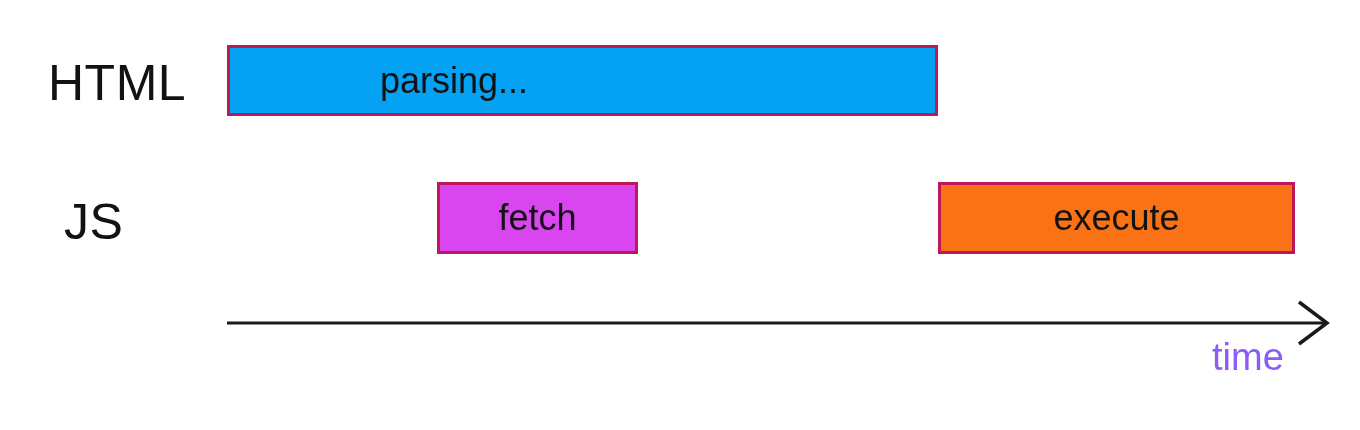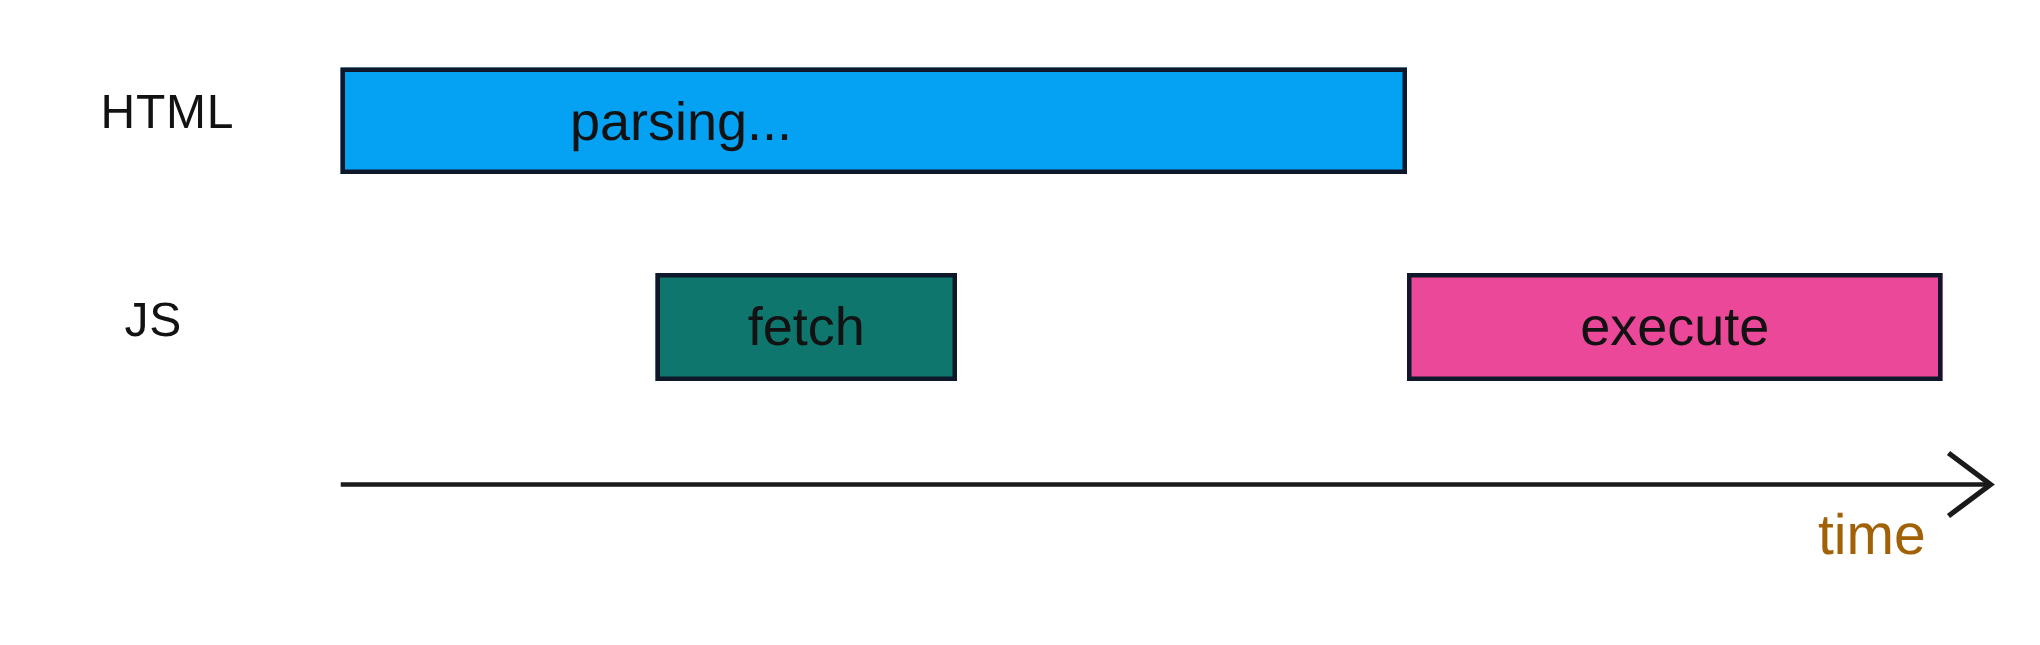--- a/index.html
+++ b/index.html
@@ -11,33 +11,32 @@
   .canvas {
     position: relative;
     width: 1360px;
     height: 430px;
     background: #ffffff;
     overflow: hidden;
     color: #121212;
   }
   .row-label {
     position: absolute;
-    font-size: 32px;
+    font-size: 50px;
     line-height: 1;
     color: #121212;
     letter-spacing: 0.5px;
-    margin-left: 19px;
   }
   .row-label.html { left: 48px; top: 58px; }
   .row-label.js   { left: 64px; top: 197px; }
 
   .bar {
     position: absolute;
     box-sizing: border-box;
-    border: 3px solid #0f172a;
+    border: 3px solid #be185d;
     display: flex;
     align-items: center;
     justify-content: center;
     font-size: 36px;
     color: #121212;
   }
   .bar.parse   { left: 227px; top: 45px;  width: 711px; height: 71px; }
   .bar.fetch   { left: 437px; top: 182px; width: 201px; height: 72px; }
   .bar.execute { left: 938px; top: 182px; width: 357px; height: 72px; }
 
@@ -54,41 +53,41 @@
     position: absolute;
     left: 227px;
     top: 298px;
   }
   .axis-label {
     position: absolute;
     left: 1212px;
     top: 338px;
     font-size: 38px;
     line-height: 1;
-    color: #a16207;
+    color: #8b5cf6;
   }
 </style>
 </head>
 <body>
 
 <div class="canvas">
 
   <div class="row-label html">HTML</div>
 
   <div class="bar parse" style="background-color: rgb(5, 162, 243);">
     <span class="floating parsing">parsing...</span>
   </div>
 
   <div class="row-label js">JS</div>
 
-  <div class="bar fetch" style="background-color: #0f766e;">
+  <div class="bar fetch" style="background-color: #d946ef;">
     <span>fetch</span>
   </div>
 
-  <div class="bar execute" style="background-color: #ec4899;">
+  <div class="bar execute" style="background-color: #f97316;">
     <span>execute</span>
   </div>
 
   <svg class="time-axis" width="1110" height="52" viewBox="0 0 1110 52">
     <line x1="0" y1="25" x2="1098" y2="25" stroke="#1a1a1a" stroke-width="3"></line>
     <polyline points="1072,4 1100,25 1072,46" fill="none" stroke="#1a1a1a" stroke-width="3.5" stroke-linecap="butt" stroke-linejoin="miter"></polyline>
   </svg>
 
   <div class="axis-label">time</div>
 

